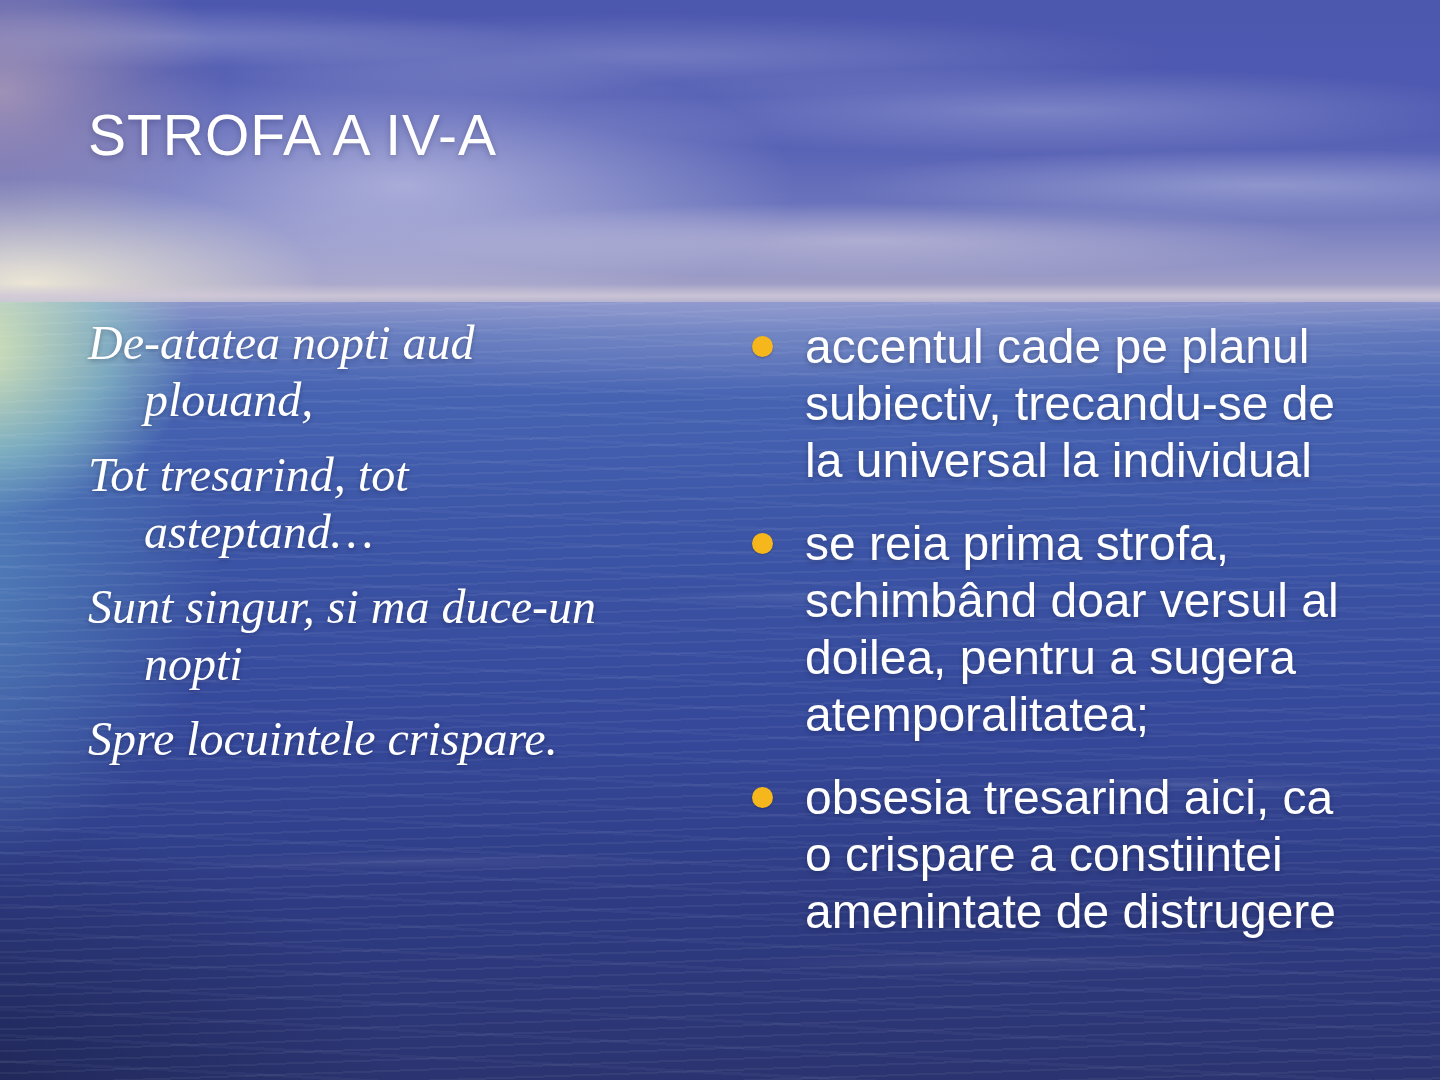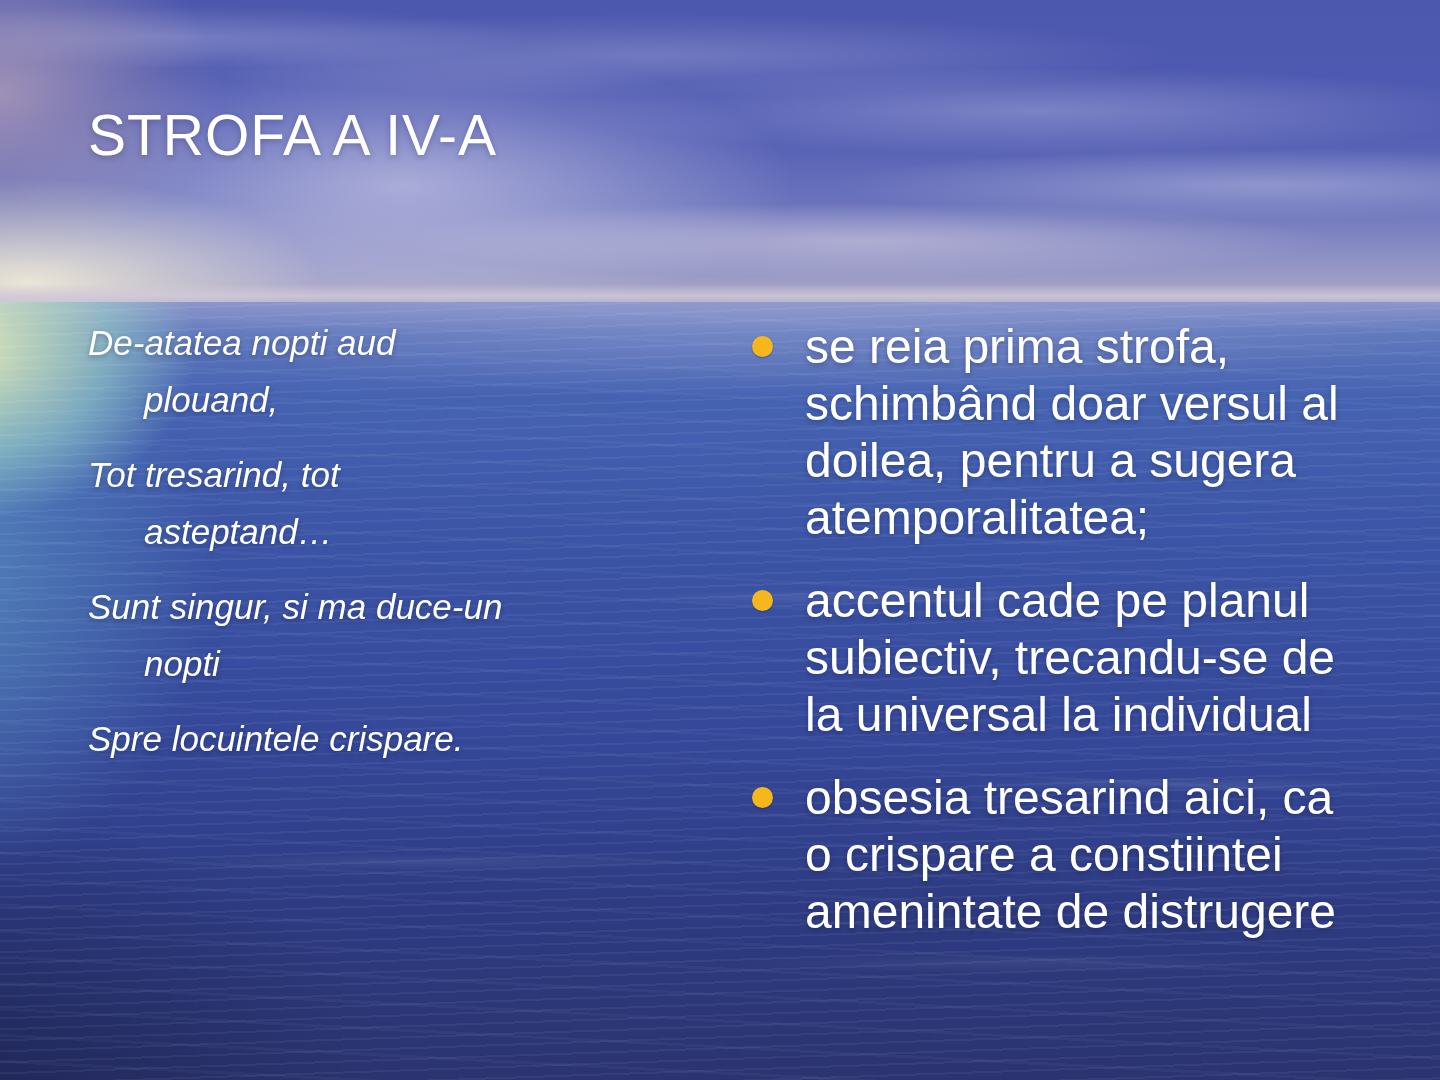--- a/index.html
+++ b/index.html
@@ -61,23 +61,24 @@
 
   
   .title {
     position: absolute; left: 88px; top: 104px; margin: 0;
     font-size: 57px; font-weight: 400; line-height: 1.12;
     color: #ffffff; letter-spacing: 1px;
     text-shadow: 0 2px 6px rgba(10,15,50,0.25);
   }
   .poem {
     position: absolute; left: 88px; top: 314px; width: 640px;
-    font-size: 35px; font-style: italic; line-height: 57px;
+    font-size: 48px; font-style: italic; line-height: 57px;
     color: #ffffff;
     text-shadow: 0 2px 5px rgba(10,15,50,0.3);
+    font-family: Liberation Serif, serif;
   }
   .poem-line.cont { padding-left: 56px; }
   .poem-line.verse-gap { margin-top: 18px; }
 
   .bullets {
     position: absolute; left: 742px; top: 318px; width: 640px;
     font-size: 48px; line-height: 57px; color: #ffffff;
     text-shadow: 0 2px 5px rgba(10,15,50,0.3);
   }
   .bullet-item { display: flex; align-items: flex-start; margin-bottom: 26px; }
@@ -106,30 +107,30 @@
     <div class="poem-line verse-gap">Tot tresarind, tot</div>
     <div class="poem-line cont">asteptand…</div>
     <div class="poem-line verse-gap">Sunt singur, si ma duce-un</div>
     <div class="poem-line cont">nopti</div>
     <div class="poem-line verse-gap">Spre locuintele crispare.</div>
   </div>
 
   <div class="bullets">
     <div class="bullet-item">
       <span class="bullet-dot"></span>
+      <div class="bullet-text">accentul cade pe planul
+subiectiv, trecandu-se de
+la universal la individual</div>
+    </div>
+    <div class="bullet-item">
+      <span class="bullet-dot"></span>
       <div class="bullet-text">se reia prima strofa,
 schimbând doar versul al
 doilea, pentru a sugera
 atemporalitatea;</div>
-    </div>
-    <div class="bullet-item">
-      <span class="bullet-dot"></span>
-      <div class="bullet-text">accentul cade pe planul
-subiectiv, trecandu-se de
-la universal la individual</div>
     </div>
     <div class="bullet-item">
       <span class="bullet-dot"></span>
       <div class="bullet-text">obsesia tresarind aici, ca
 o crispare a constiintei
 amenintate de distrugere</div>
     </div>
   </div>
 
 </div>

